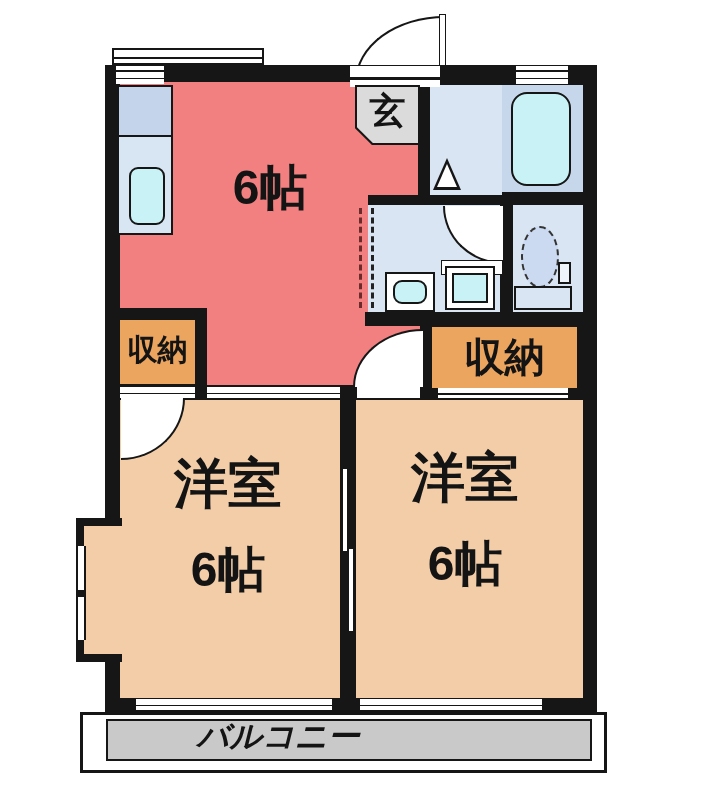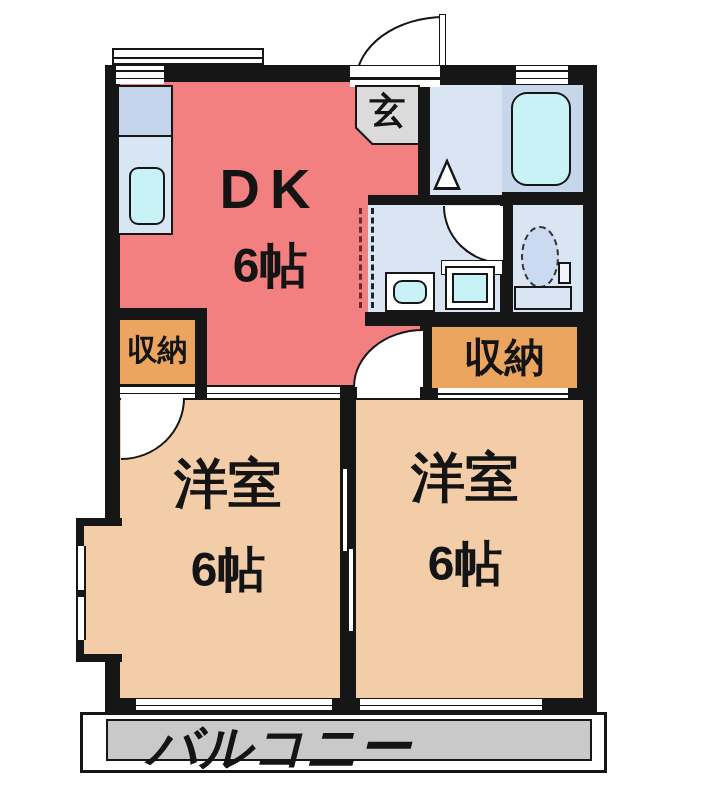--- a/index.html
+++ b/index.html
@@ -107,24 +107,23 @@
   <div class="abs" style="left:521px;top:226px;width:38px;height:62px;background:#CBDAF0;
               border:2px dashed #333;border-radius:50%;"></div>
   <div class="abs" style="left:514px;top:286px;width:58px;height:24px;background:#D9E5F3;border:2px solid #161616;"></div>
   <div class="abs" style="left:558px;top:262px;width:13px;height:22px;background:#EFF4FA;border:2px solid #161616;"></div>
 
   <div class="abs dash" style="left:359px;top:208px;height:100px;border-left-color:#6b2b2b;"></div>
   <div class="abs dash" style="left:371px;top:208px;height:100px;"></div>
 
   <div class="abs" style="left:80px;top:712px;width:527px;height:61px;background:#fff;border:3px solid #161616;"></div>
   <div class="abs balc" style="left:106px;top:719px;width:486px;height:42px;"></div>
-  <div class="abs lbl" style="left:128px;top:720px;width:300px;font-size:52px;font-style:italic;">バルコニー</div>
+  <div class="abs lbl" style="left:128px;top:720px;width:300px;font-size:32px;font-style:italic;">バルコニー</div>
 
   <div class="abs lbl" style="left:160px;top:150px;width:220px;">
-    <div style="font-size:56px;letter-spacing:10px;line-height:78px;">DK</div>
     <div style="font-size:48px;line-height:76px;">6帖</div>
   </div>
 
   <div class="abs lbl" style="left:118px;top:442px;width:220px;">
     <div style="font-size:54px;line-height:82px;">洋室</div>
     <div style="font-size:48px;line-height:92px;">6帖</div>
   </div>
 
   <div class="abs lbl" style="left:355px;top:436px;width:220px;">
     <div style="font-size:54px;line-height:82px;">洋室</div>

